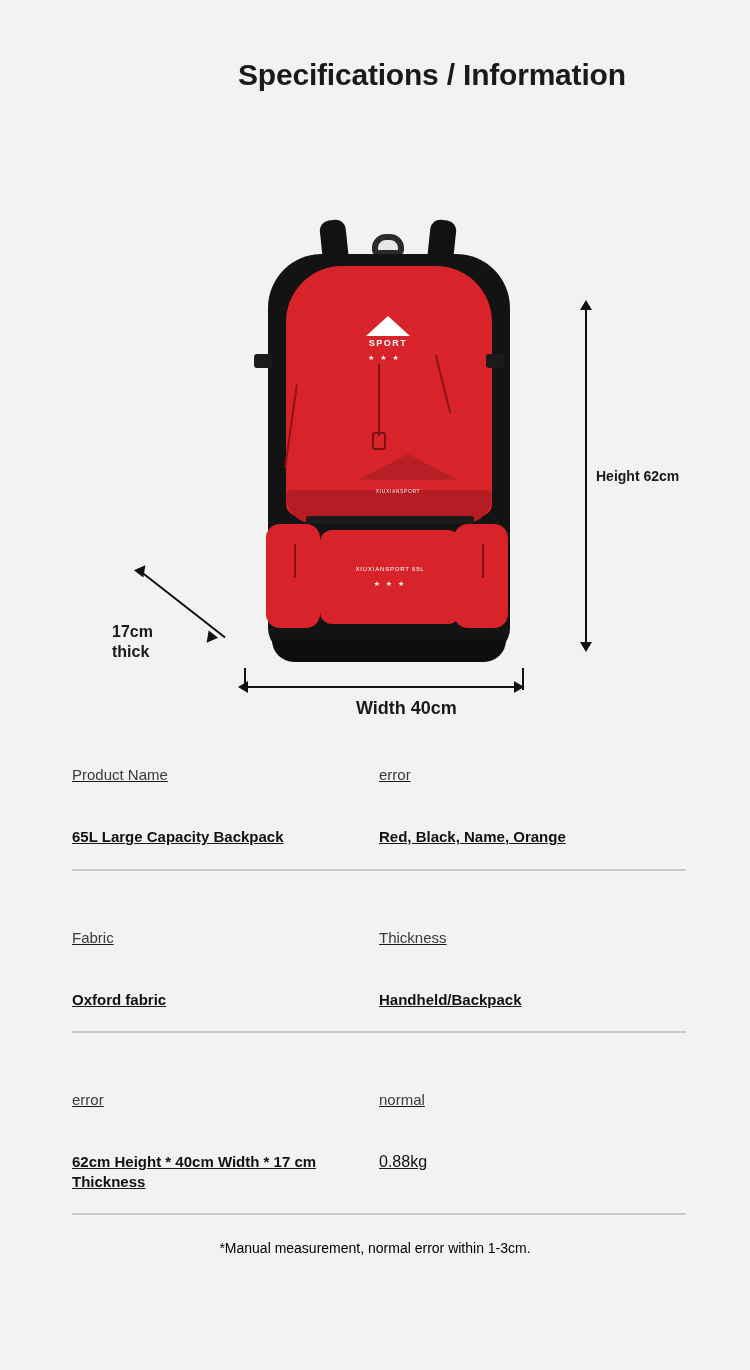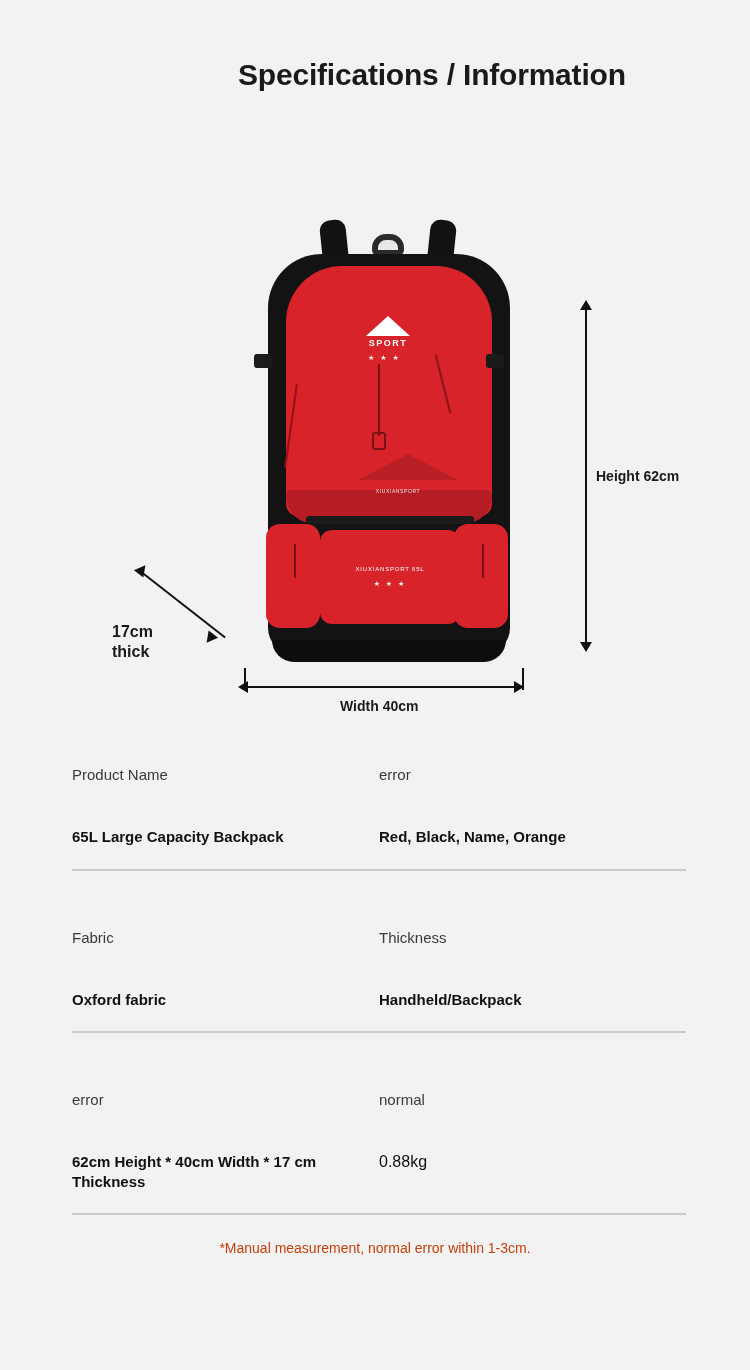--- a/index.html
+++ b/index.html
@@ -337,23 +337,23 @@
   .tick {
     position: absolute;
     width: 2px;
     height: 22px;
     background: #111;
   }
   .tick.l { left: 244px; top: 478px; }
   .tick.r { left: 522px; top: 478px; }
   .lbl-width {
     position: absolute;
-    left: 340px;
+    left: 356px;
     top: 508px;
-    font-size: 14px;
+    font-size: 18px;
     font-weight: bold;
   }
 
   .dim-d {
     position: absolute;
     left: 140px;
     top: 380px;
     width: 108px;
     height: 2px;
     background: #111;
@@ -383,21 +383,21 @@
     line-height: 1.25;
   }
 
   
   .spec {
     position: absolute;
     left: 72px;
     top: 766px;
     width: 614px;
   }
-  .spec-block { position: relative; }
+  .spec-block { position: relative; text-decoration: underline; }
   .spec-row {
     display: flex;
   }
   .spec-cell { width: 50%; padding-right: 12px; }
   .cell-key {
     font-size: 15px;
     color: #3a3a3a;
     font-weight: normal;
   }
   .cell-val {
@@ -415,21 +415,21 @@
   }
   .block-gap { height: 58px; }
 
   .footnote {
     position: absolute;
     left: 0;
     top: 1240px;
     width: 750px;
     text-align: center;
     font-size: 14px;
-    color: #c2410c;
+    color: #000000;
   }
 </style>
 </head>
 <body>
 
 <div class="page">
 
   <div class="title">Specifications / Information</div>
 
   <div class="illus">

